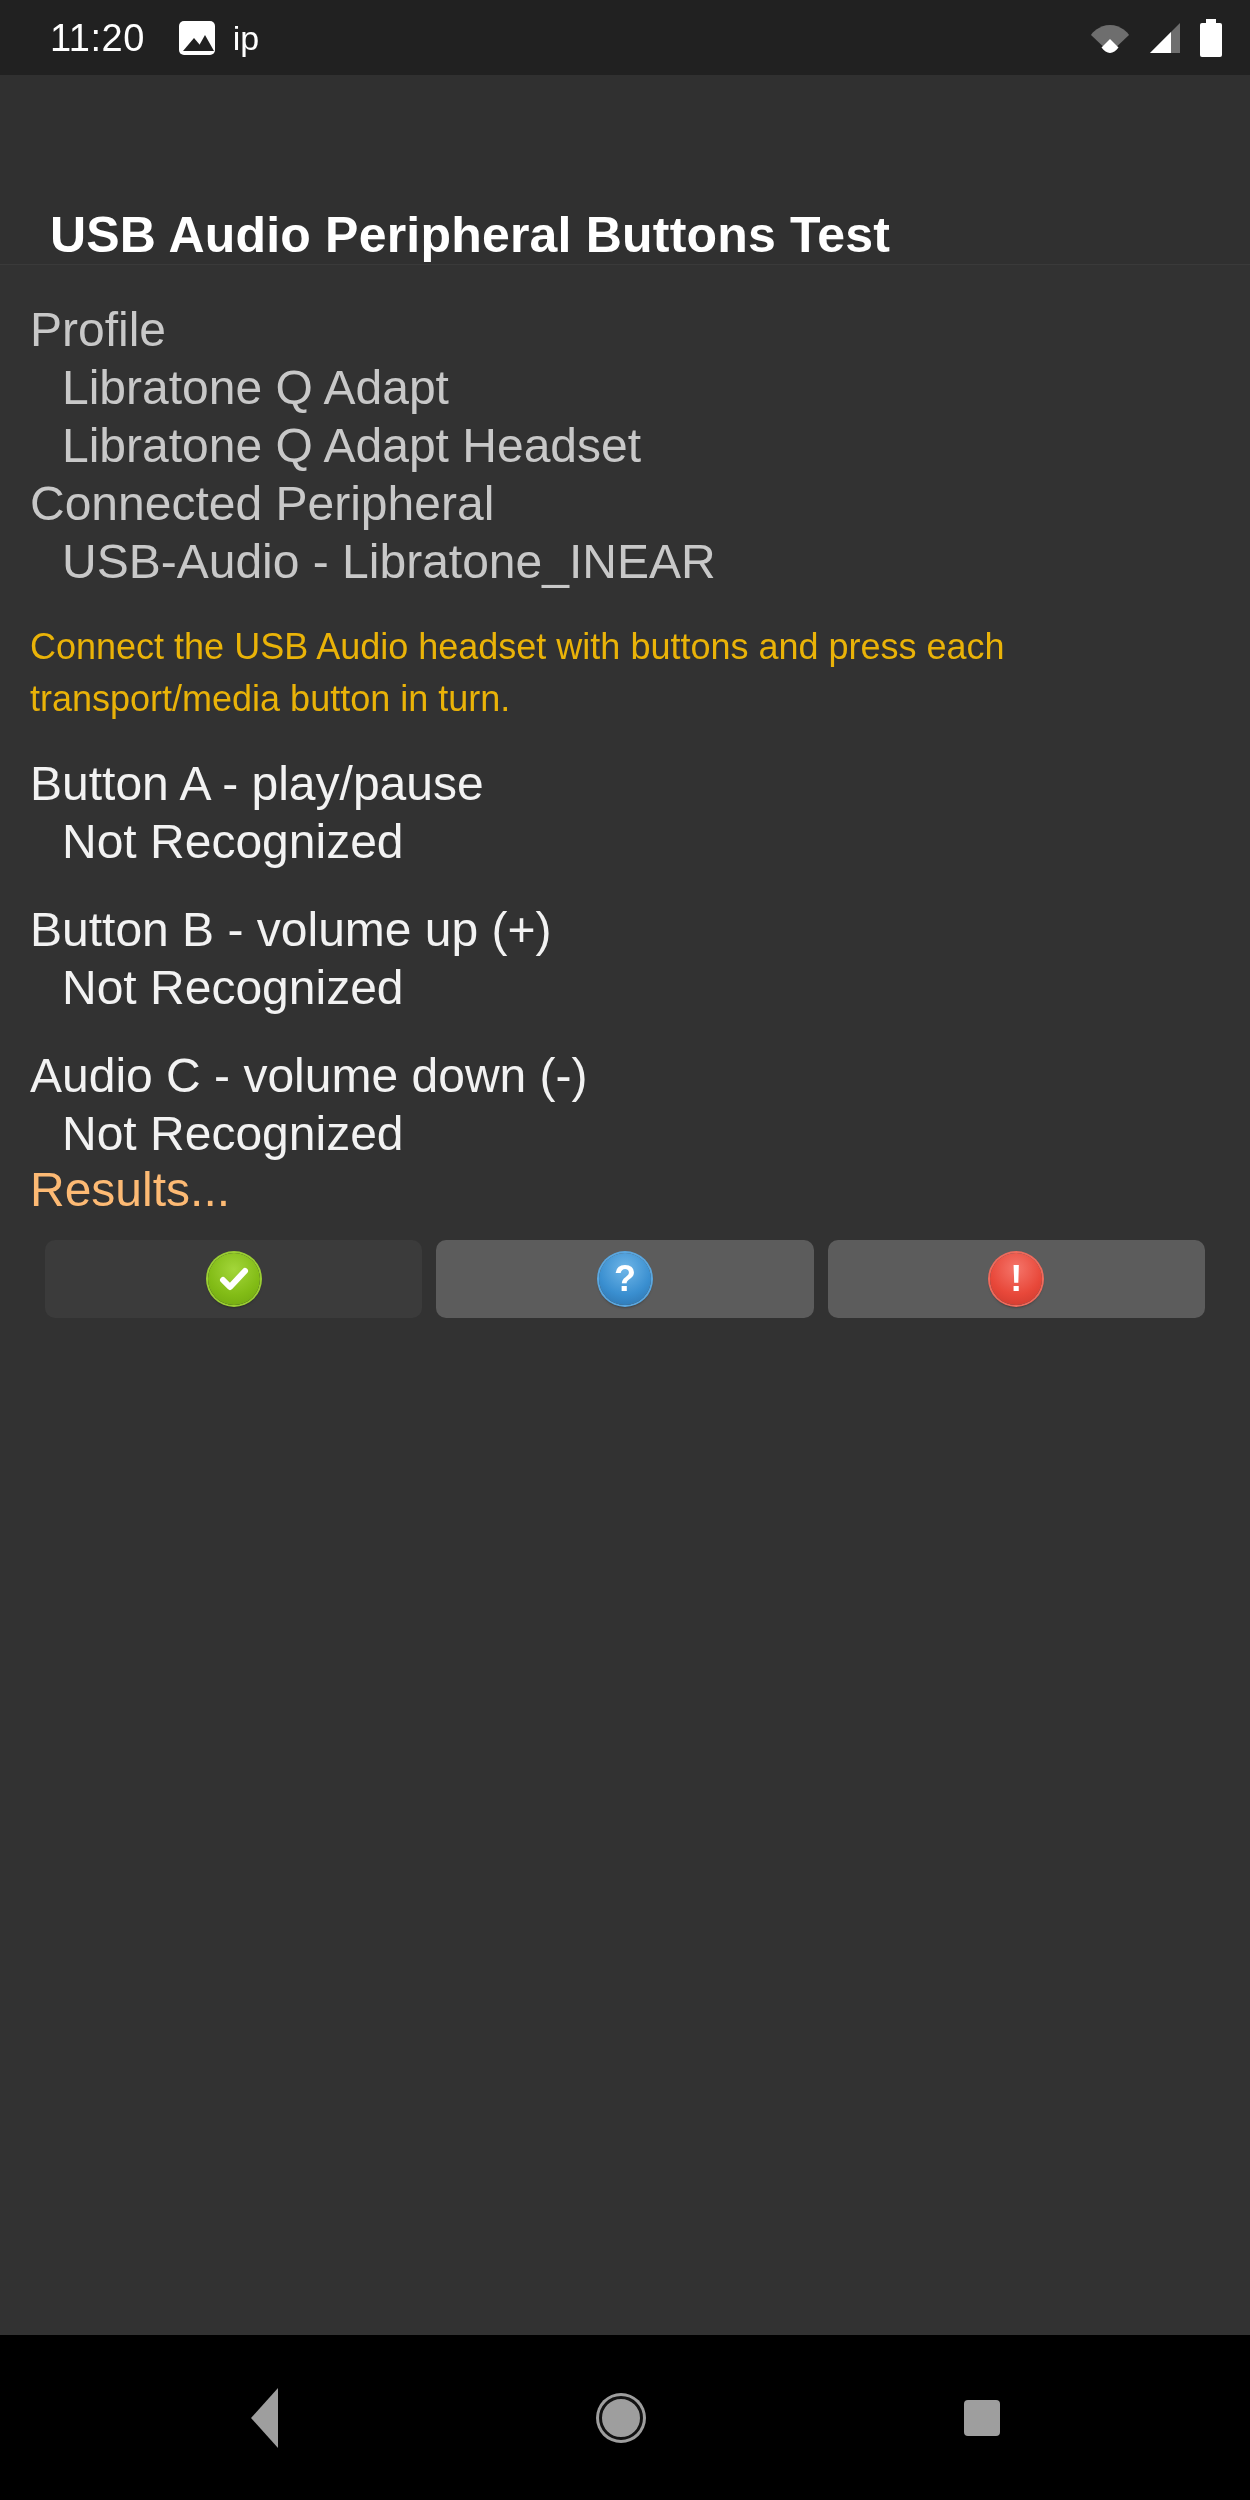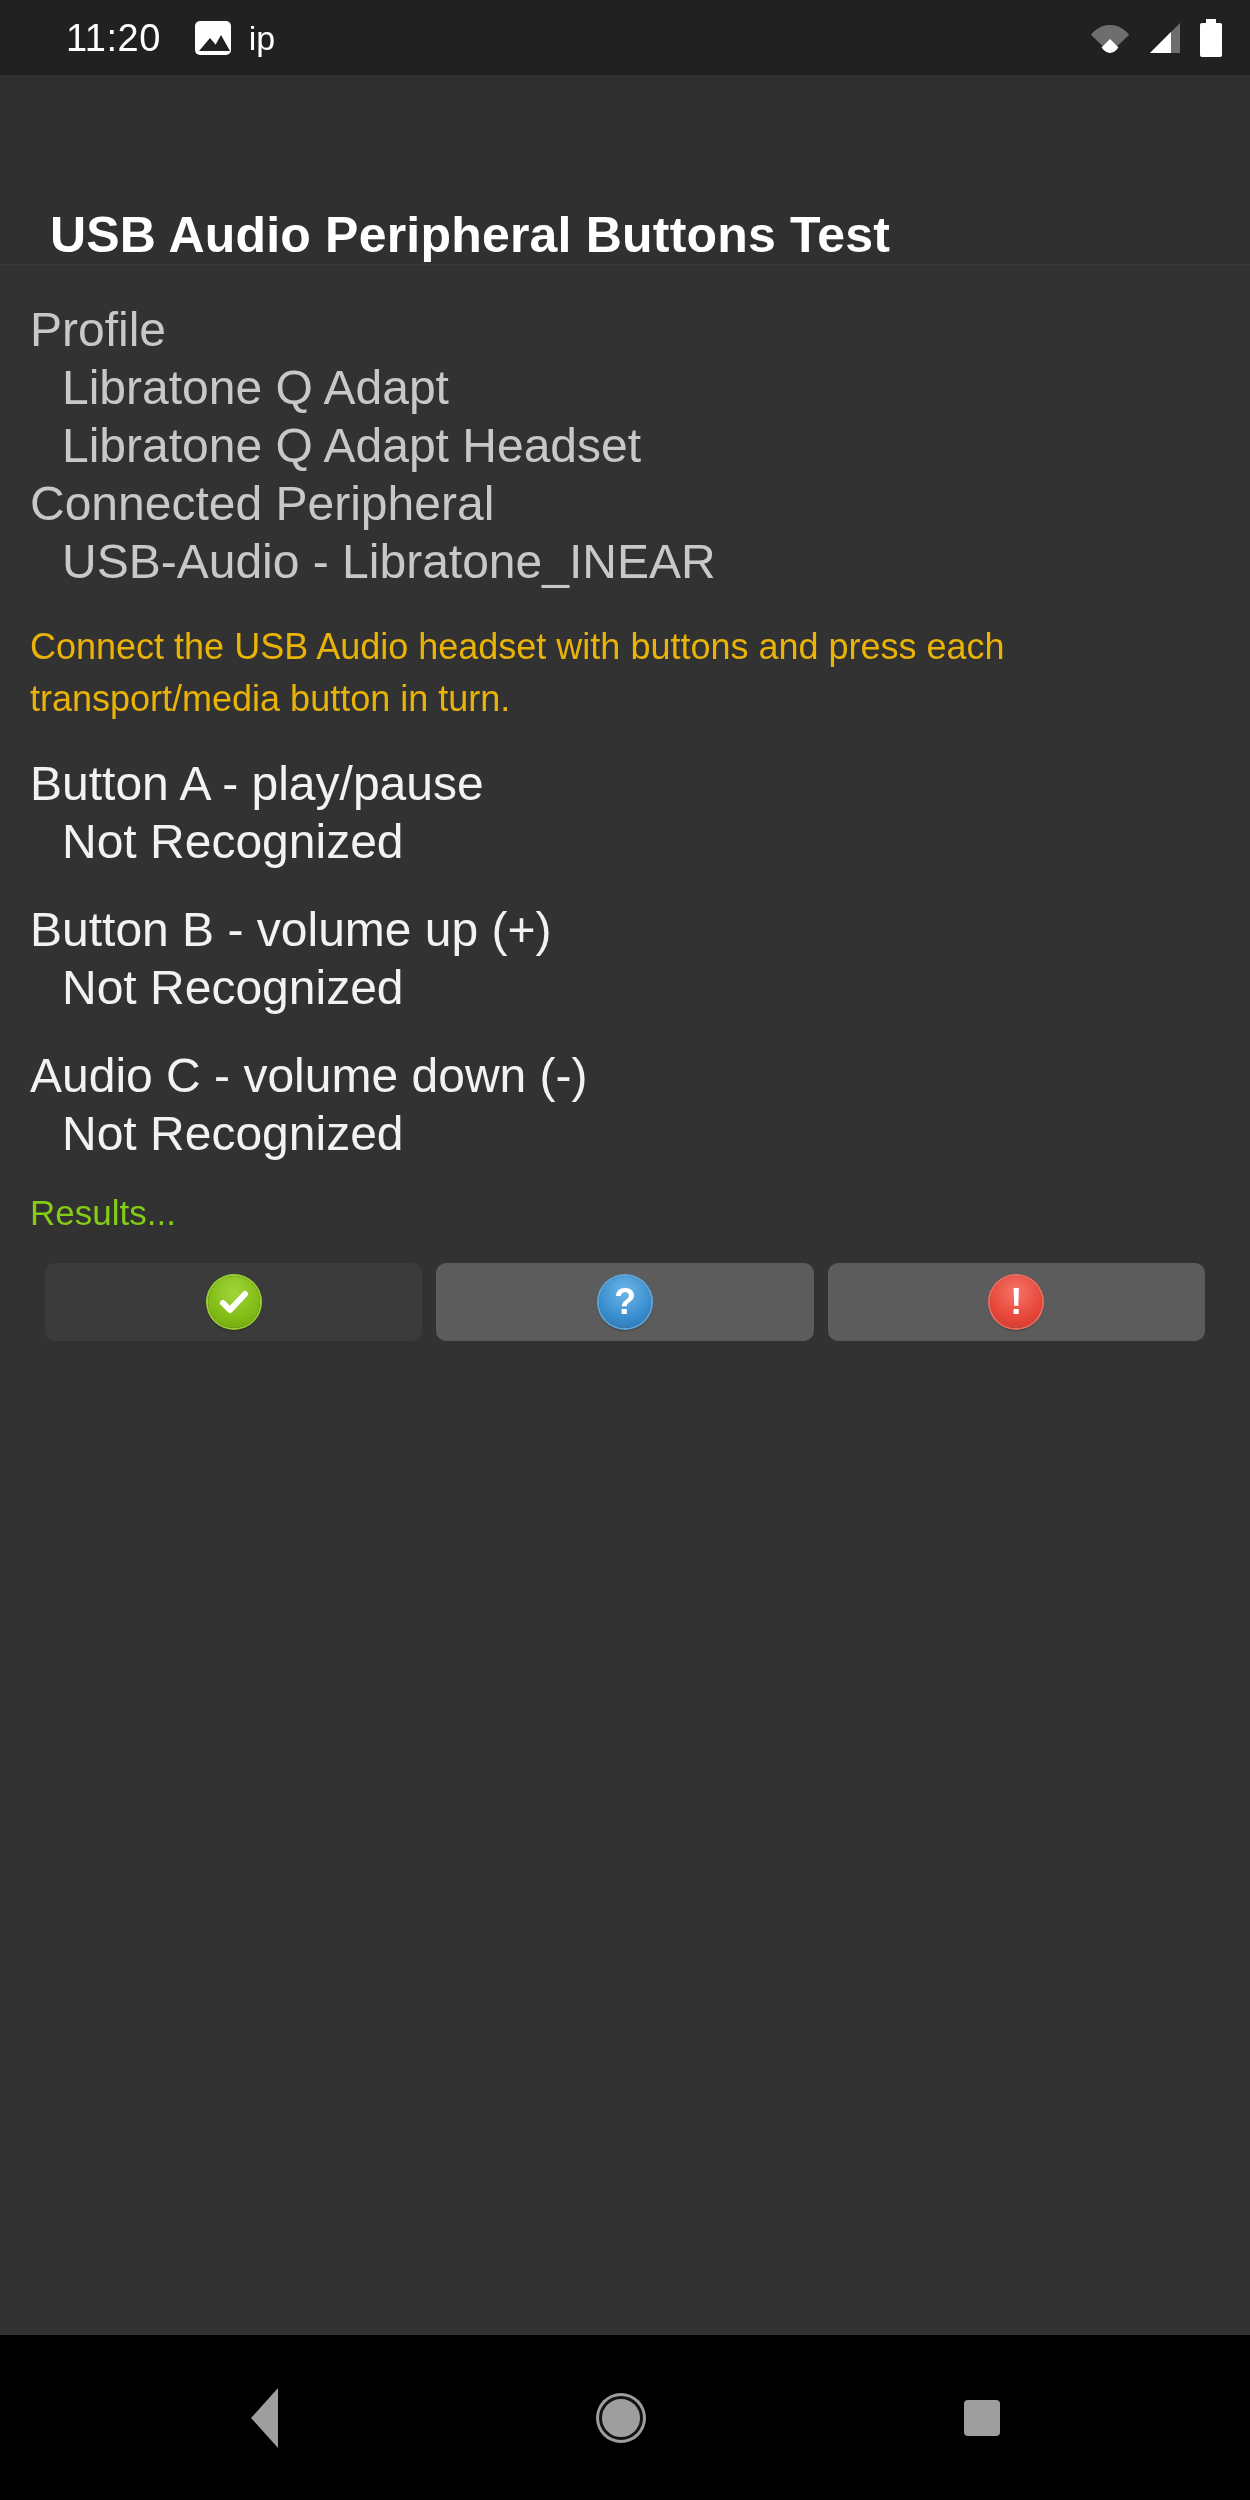--- a/index.html
+++ b/index.html
@@ -18,21 +18,21 @@
     display: flex;
     flex-direction: column;
   }
 
   
   .statusbar {
     height: 75px;
     background: #212121;
     display: flex;
     align-items: center;
-    padding: 0 28px 0 66px;
+    padding: 0 28px 0 50px;
     flex: 0 0 auto;
   }
   .sb-clock {
     color: #ffffff;
     font-size: 38px;
     letter-spacing: 0.5px;
     line-height: 1;
   }
   .sb-left-icons {
     display: flex;
@@ -129,24 +129,24 @@
   .line.indent { padding-left: 32px; }
   .line.bright { color: #f2f2f2; }
   .block-gap { height: 30px; }
   .para {
     font-size: 36px;
     line-height: 52px;
     color: #eab308;
     padding-right: 10px;
   }
   .results-label {
-    font-size: 35px;
+    font-size: 48px;
     line-height: 52px;
-    color: #84cc16;
-    margin-top: 24px;
+    color: #fdba74;
+    margin-top: 1px;
   }
 
   
   .button-row {
     display: flex;
     gap: 14px;
     margin-top: 24px;
     padding: 0 15px;
   }
   .result-btn {

